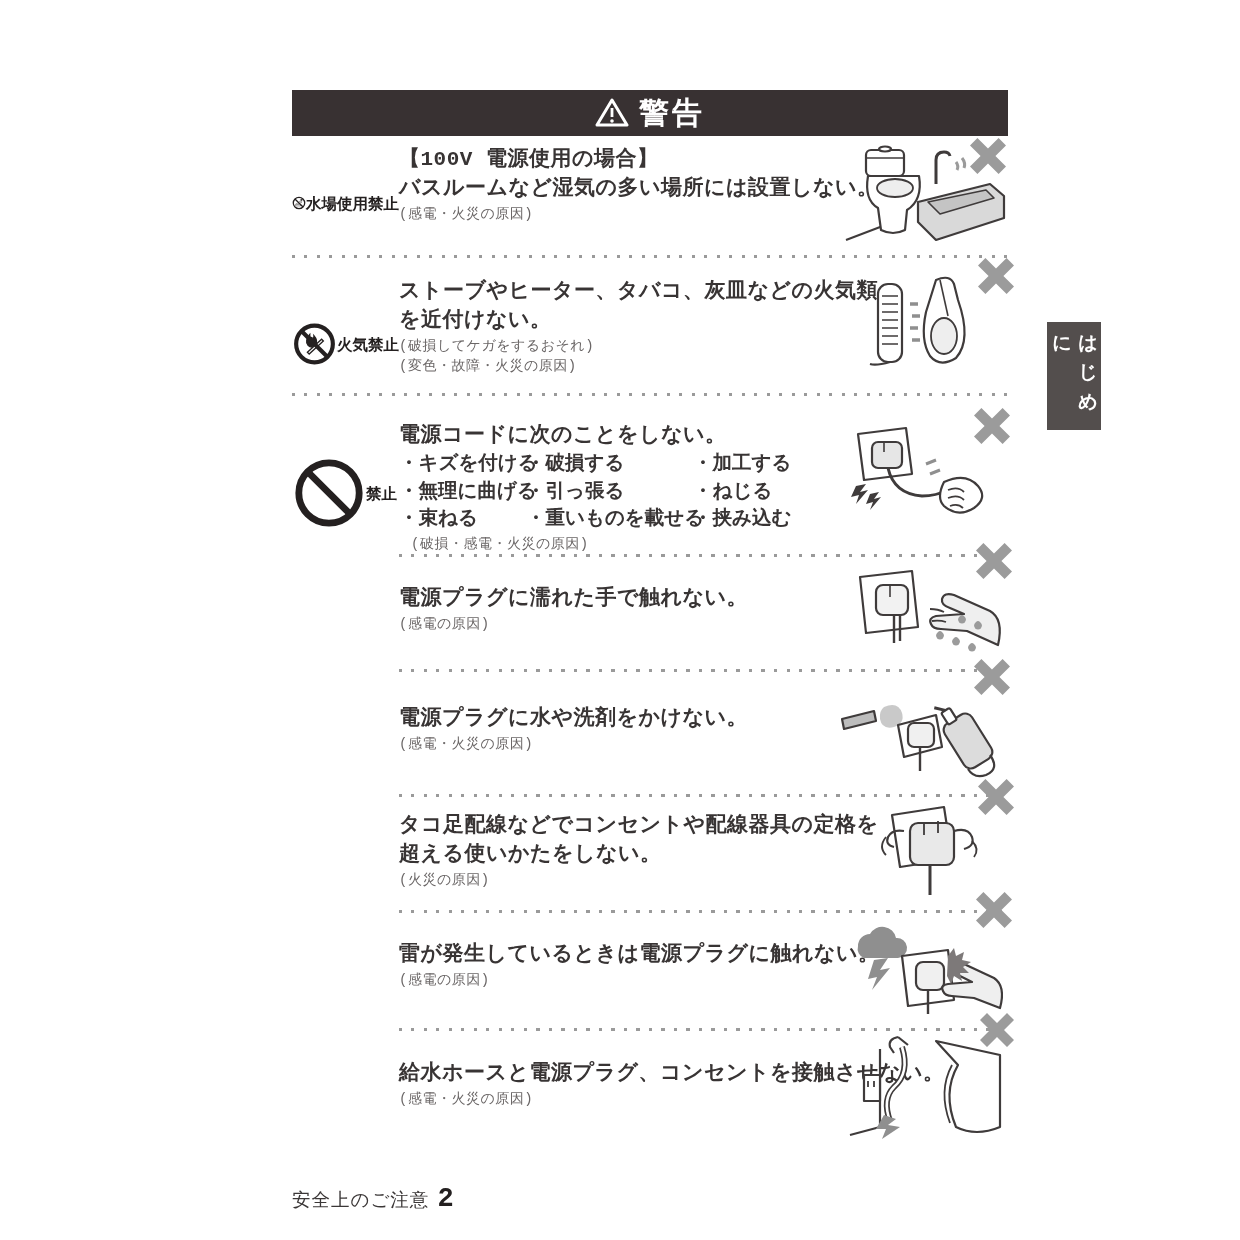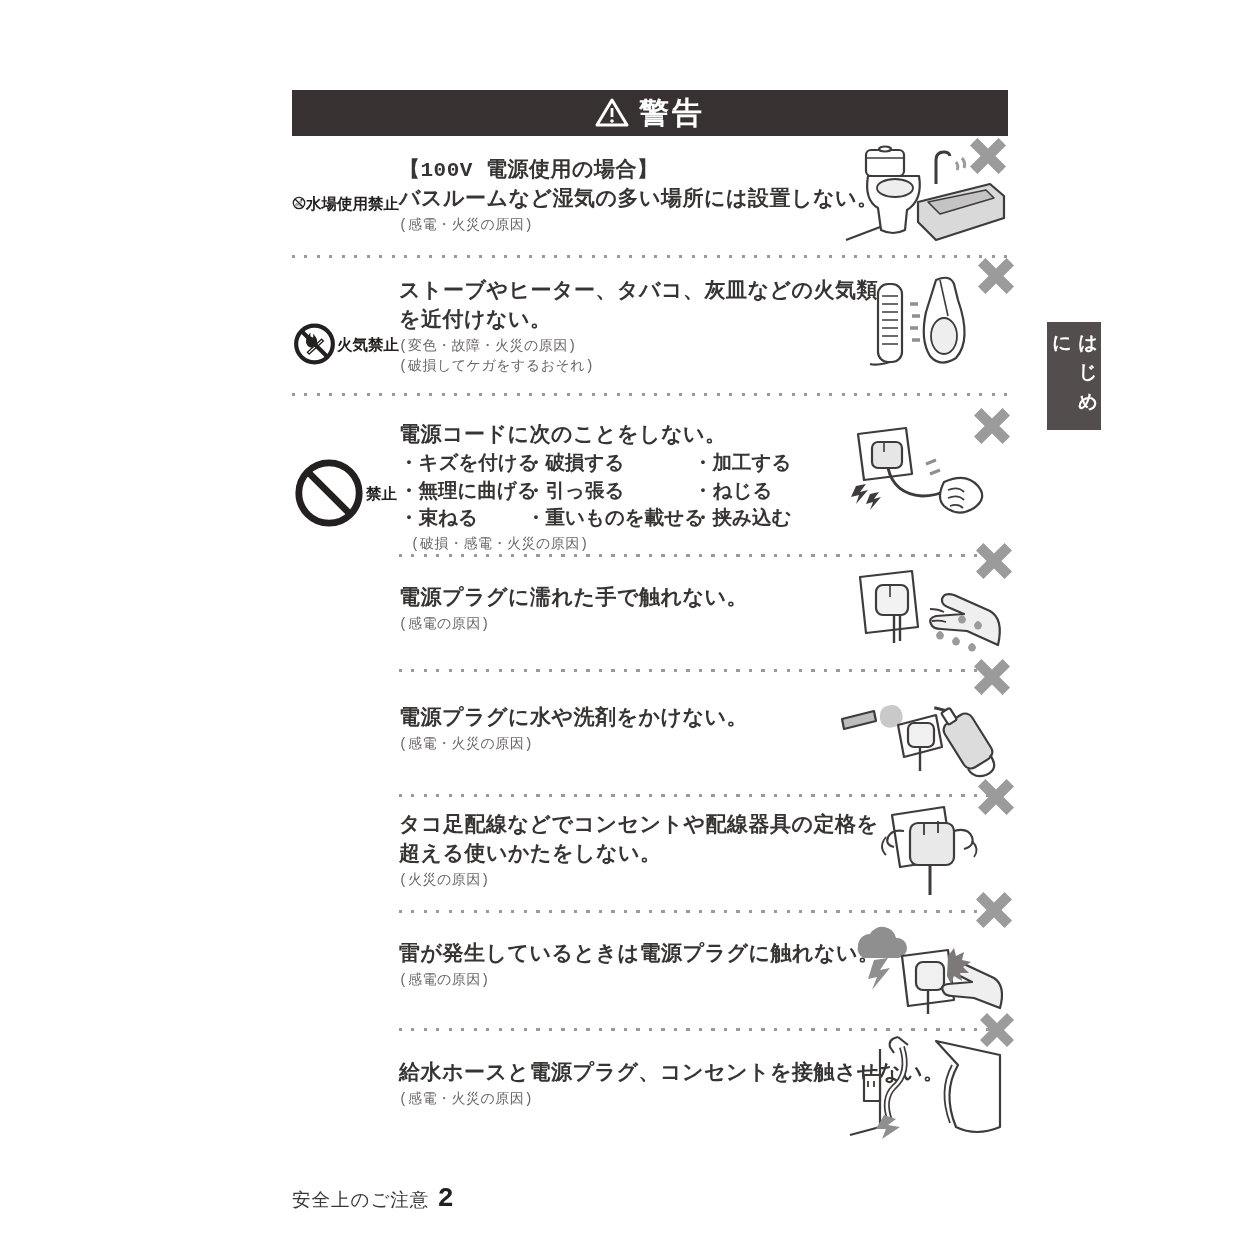--- a/index.html
+++ b/index.html
@@ -15,21 +15,21 @@
   .icon-col{width:107px;flex:none;display:flex;flex-direction:row;align-items:center;}
   .icon-label{font-size:15.5px;font-weight:bold;color:#242020;margin-top:3px;white-space:nowrap;}
   .text-col{flex:1;min-width:0;}
   .illus-col{width:168px;flex:none;position:relative;display:flex;align-items:center;justify-content:center;}
   .main-line{font-size:21px;font-weight:600;line-height:1.38;letter-spacing:0.5px;color:#383434;white-space:nowrap;}
   .cause-line{font-size:14px;font-weight:400;line-height:1.45;color:#6b6767;letter-spacing:0.5px;white-space:nowrap;}
   .bullet-grid{display:grid;grid-template-columns:127px 167px auto;column-gap:0;}
   .bullet{font-size:19.5px;font-weight:600;line-height:1.42;color:#383434;white-space:nowrap;}
   .cause-indent{padding-left:12px;}
   
-  .r1{min-height:119px;} .r1 .icon-col{padding-top:15px;} .r1 .text-col{padding-top:21px;}
+  .r1{min-height:119px;} .r1 .icon-col{padding-top:15px;} .r1 .text-col{padding-top:10px;}
   .r2{min-height:135px;} .r2 .icon-col{padding-top:36px;} .r2 .text-col{padding-top:20px;}
   .r3{min-height:150px;} .r3 .icon-col{padding-top:36px;} .r3 .text-col{padding-top:26px;}
   .r4{min-height:112px;} .r4 .text-col{padding-top:28px;}
   .r5{min-height:122px;} .r5 .text-col{padding-top:33px;}
   .r6{min-height:113px;} .r6 .text-col{padding-top:15px;}
   .r7{min-height:115px;} .r7 .text-col{padding-top:28px;}
   .r8{min-height:112px;} .r8 .text-col{padding-top:29px;}
   .sep{height:3px;background:repeating-linear-gradient(90deg,#9a9a9a 0 3px,transparent 3px 12.5px);}
   .sep.indent{margin-left:107px;}
   
@@ -112,22 +112,22 @@
             <path d="M30 22 q-9 11 -3 18 q7 7 13 -1 q4 -7 -3 -15 q1 7 -7 2 z" fill="#242020"></path>
             <path d="M26 52 l24 -22 l3 3 l-24 22 z" fill="#ffffff"></path>
           </g>
           <line x1="16" y1="16" x2="60" y2="60" stroke="#242020" stroke-width="7"></line>
         </svg>
         <div class="icon-label">火気禁止</div>
       </div>
       <div class="text-col">
         <div class="main-line">ストーブやヒーター、タバコ、灰皿などの火気類</div>
         <div class="main-line">を近付けない。</div>
+        <div class="cause-line">(破損してケガをするおそれ)</div>
         <div class="cause-line">(変色・故障・火災の原因)</div>
-        <div class="cause-line">(破損してケガをするおそれ)</div>
       </div>
       <div class="illus-col">
         <div class="illus">
           <svg width="168" height="112" viewBox="0 0 168 112">
             <g fill="#ffffff" stroke="#3f3b3b" stroke-width="2.2" stroke-linejoin="round">
               <rect x="38" y="14" width="24" height="78" rx="10"></rect>
               <path d="M42 26 h16 M42 34 h16 M42 42 h16 M42 50 h16 M42 58 h16 M42 66 h16 M42 74 h16" stroke-width="1.5"></path>
               <path d="M50 92 q-14 4 -20 2" fill="none"></path>
               <path d="M96 10 q14 -6 18 4 l4 16 q14 40 -2 58 q-16 10 -26 -2 q-10 -16 -4 -44 z"></path>
               <ellipse cx="104" cy="66" rx="13" ry="18" fill="#eeeeee" stroke-width="1.8"></ellipse>

